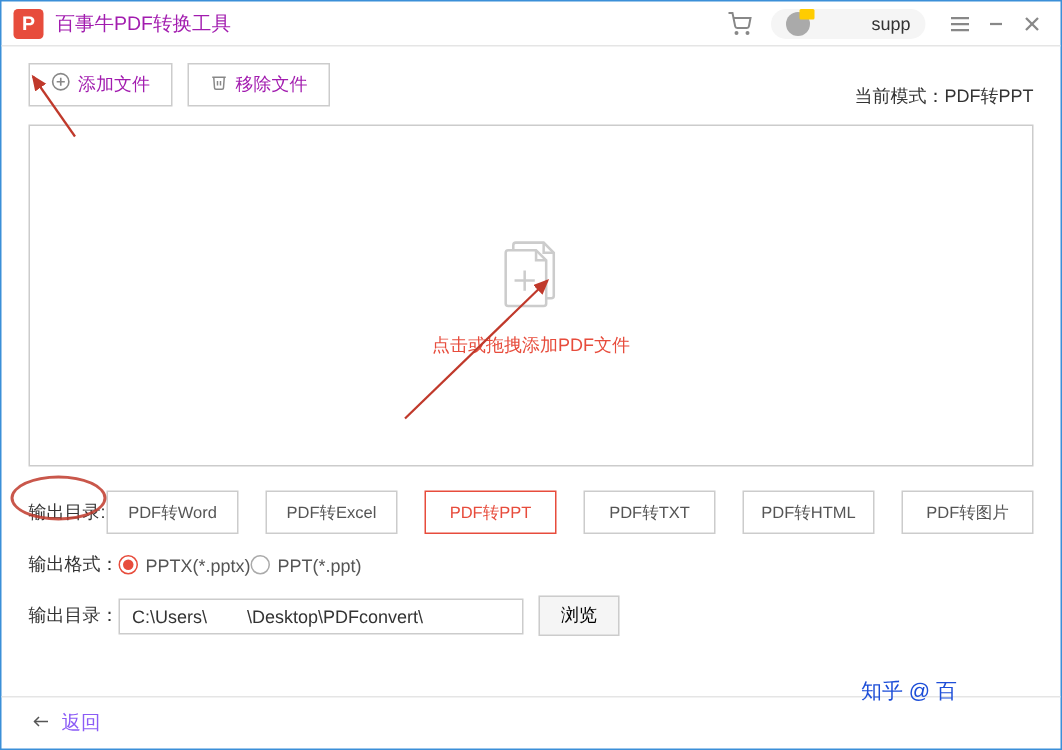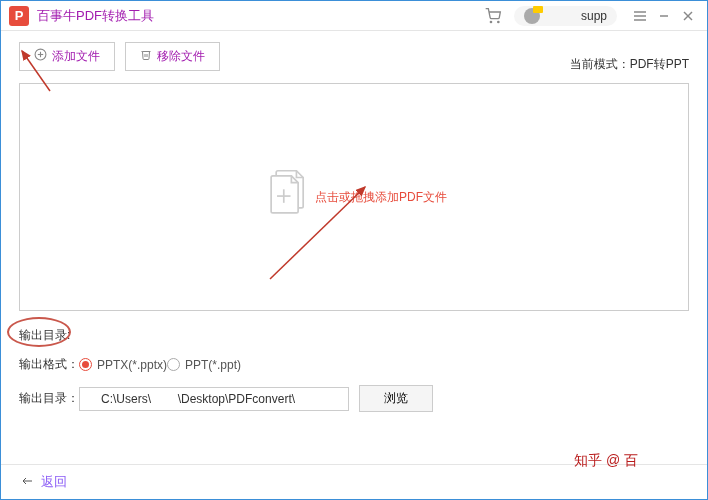--- a/index.html
+++ b/index.html
@@ -13,42 +13,42 @@
   .user-area { display: flex; align-items: center; background: #f5f5f5; border-radius: 12px; padding: 2px 10px; margin-right: 10px; cursor: pointer; }
   .user-icon { width: 16px; height: 16px; border-radius: 50%; background: #aaa; margin-right: 5px; position: relative; }
   .user-icon::after { content: ""; position: absolute; top: -2px; right: -3px; width: 10px; height: 7px; background: #ffcc00; border-radius: 1px; font-size: 7px; }
   .user-text { font-size: 12px; color: #333; margin-left: 36px; }
   .win-btn { width: 22px; height: 22px; display: flex; align-items: center; justify-content: center; color: #888; cursor: pointer; margin-left: 2px; }
   .toolbar { padding: 8px 18px 6px; display: flex; align-items: center; }
   .btn { border: 1px solid #ccc; background: #fff; padding: 5px 14px; font-size: 12px; color: #a21caf; cursor: pointer; margin-right: 10px; display: inline-flex; align-items: center; }
   .btn .ico { margin-right: 5px; color: #888; }
   .toolbar-spacer { flex: 1; }
   .mode-label { font-size: 12px; color: #333; margin-top: 17px; }
-  .dropzone { margin: 4px 18px 10px; border: 1px solid #ccc; height: 228px; display: flex; flex-direction: row; align-items: center; justify-content: center; cursor: pointer; position: relative; }
+  .dropzone { margin: 4px 18px 10px; border: 1px solid #ccc; height: 228px; display: flex; flex-direction: column; align-items: center; justify-content: center; cursor: pointer; position: relative; }
   .drop-icon { color: #ccc; margin-bottom: 10px; }
   .drop-text { color: #e74c3c; font-size: 12px; }
   .section { padding: 6px 18px; display: flex; align-items: center; }
   .sec-label { width: 60px; font-size: 12px; color: #333; }
   .type-row { position: relative; }
   .type-circle { position: absolute; left: 6px; top: -4px; width: 64px; height: 30px; border: 2px solid #c0392b; border-radius: 50%; pointer-events: none; opacity: 0.85; }
   .type-btns { display: flex; gap: 18px; flex-wrap: nowrap; }
   .type-btn { border: 1px solid #ccc; background: #fff; padding: 6px 0; width: 88px; text-align: center; font-size: 11px; color: #555; cursor: pointer; }
   .type-btn.active { border-color: #e74c3c; color: #e74c3c; }
   .radio-group { display: flex; align-items: center; gap: 0; }
   .radio-item { display: flex; align-items: center; cursor: pointer; font-size: 12px; color: #555; }
   .radio-dot { width: 13px; height: 13px; border: 1px solid #aaa; border-radius: 50%; margin-right: 5px; display: inline-flex; align-items: center; justify-content: center; }
   .radio-item.selected .radio-dot { border-color: #e74c3c; }
   .radio-item.selected .radio-dot::after { content: ""; width: 7px; height: 7px; background: #e74c3c; border-radius: 50%; }
-  .path-input { border: 1px solid #ccc; padding: 4px 21px; font-size: 12px; color: #333; width: 270px; margin-right: 10px; background: #fff; }
-  .browse-btn { border: 1px solid #ccc; background: #f5f5f5; padding: 4px 24px; font-size: 12px; cursor: pointer; }
+  .path-input { border: 1px solid #ccc; padding: 4px 8px; font-size: 12px; color: #333; width: 270px; margin-right: 10px; background: #fff; }
+  .browse-btn { border: 1px solid #ccc; background: #f5f5f5; padding: 4px 14px; font-size: 12px; cursor: pointer; }
   .footer { border-top: 1px solid #e5e5e5; padding: 8px 18px; display: flex; align-items: center; margin-top: auto; }
   .back-btn { display: flex; align-items: center; color: #8b5cf6; font-size: 13px; cursor: pointer; }
   .back-btn .arr { margin-right: 6px; }
   .arrow-svg { position: absolute; pointer-events: none; }
-  .watermark { position: absolute; right: 70px; bottom: 30px; color: #b91c1c; font-size: 14px; }
+  .watermark { position: absolute; right: 70px; bottom: 30px; color: #1d4ed8; font-size: 14px; }
 </style>
 </head>
 <body>
 
 <div class="window">
 
   <div class="titlebar">
     <div class="logo">P</div>
     <div class="title-text">百事牛PDF转换工具</div>
     <div class="title-spacer"></div>
@@ -137,20 +137,28 @@
             <path d="M0,0 L7,3 L0,6 Z" fill="#c0392b"></path>
           </marker>
         </defs>
       <line x1="10" y1="100" x2="105" y2="8" stroke="#c0392b" stroke-width="1.5" marker-end="url(#ah2)"></line>
     </svg>
   </div>
 
   <div class="section type-row">
     <div class="type-circle"></div>
     <div class="sec-label">输出目录:</div>
+    <div class="type-btns">
+      <button class="type-btn">PDF转Word</button>
+      <button class="type-btn">PDF转Excel</button>
+      <button class="type-btn active">PDF转PPT</button>
+      <button class="type-btn">PDF转TXT</button>
+      <button class="type-btn">PDF转HTML</button>
+      <button class="type-btn">PDF转图片</button>
+    </div>
   </div>
 
   <div class="section">
     <div class="sec-label">输出格式：</div>
     <div class="radio-group">
       <label class="radio-item selected">
         <span class="radio-dot"></span>
         <span>PPTX(*.pptx)</span>
       </label>
       <label class="radio-item">

